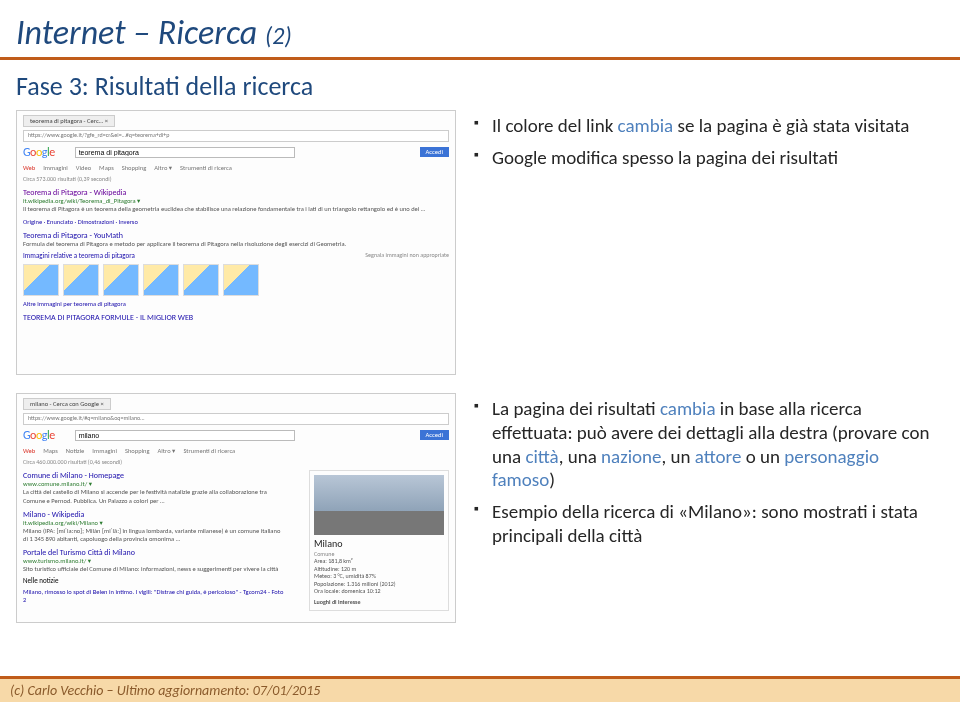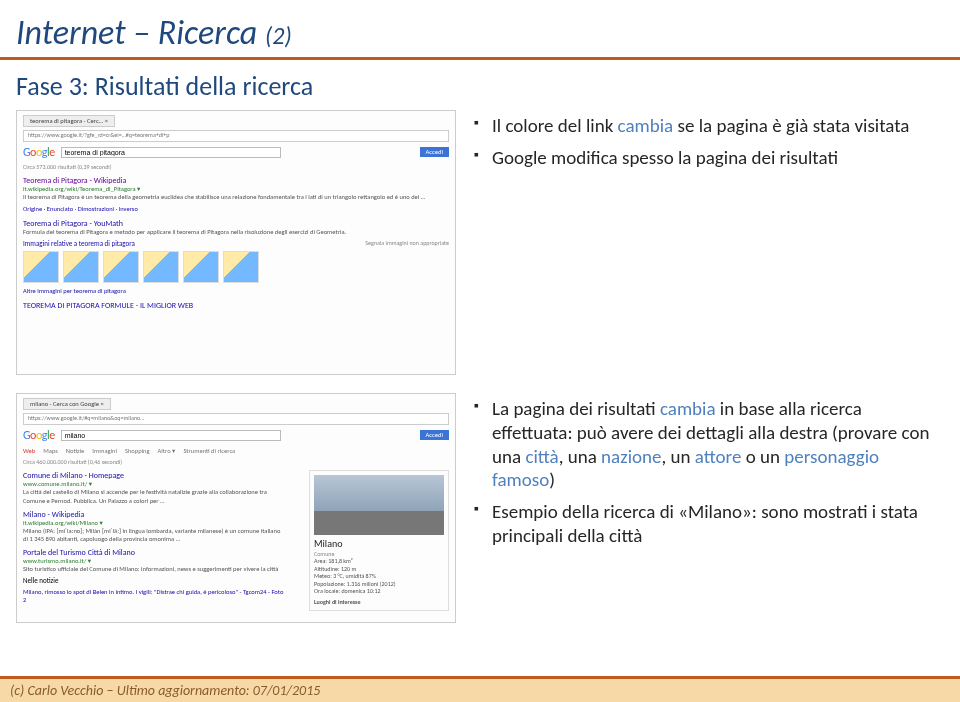--- a/index.html
+++ b/index.html
@@ -10,21 +10,21 @@
   .rule { height:3px; background:#c05c1a; margin:4px -30px 10px -30px; }
   .subtitle { font-size:26px; color:#1f497d; margin-bottom:8px; }
   .row { display:flex; gap:18px; margin-bottom:18px; }
   .img-box { flex:0 0 440px; border:1px solid #ccc; background:#fdfdfd; font-size:7px; color:#444; padding:4px 6px 6px 6px; line-height:1.25; }
   .browser-bar { display:flex; gap:4px; margin-bottom:3px; align-items:center; }
   .browser-bar .tab { background:#eee; border:1px solid #ccc; padding:1px 6px; font-size:6.5px; }
   .addr { flex:1; border:1px solid #ccc; background:#fff; padding:1px 4px; font-size:6px; color:#777; overflow:hidden; white-space:nowrap; }
   .accedi { background:#3b73d6; color:#fff; padding:1px 6px; font-size:6.5px; }
   .logo { font-size:12px; letter-spacing:-0.5px; }
   .logo .g1{color:#4285f4}.logo .g2{color:#ea4335}.logo .g3{color:#fbbc05}.logo .g4{color:#4285f4}.logo .g5{color:#34a853}.logo .g6{color:#ea4335}
-  .srch { display:flex; align-items:center; gap:6px; margin:2px 0 4px 0; }
+  .srch { display:flex; align-items:center; gap:20px; margin:2px 0 4px 0; }
   .srch input { flex:0 0 220px; font-size:7px; padding:1px 3px; border:1px solid #bbb; }
   .nav { color:#777; font-size:6.5px; margin-bottom:4px; }
   .nav span{ margin-right:8px; } .nav .act{ color:#d93025; }
   .count { color:#888; font-size:6px; margin-bottom:4px; }
   .res-t { color:#1a0dab; font-size:8px; } .res-t.vis{ color:#660099; }
   .res-u { color:#2e7d32; font-size:6.5px; }
   .res-d { color:#555; font-size:6.5px; margin-bottom:4px; }
   .thumbs { display:flex; gap:4px; margin:3px 0 4px 0; }
   .thumb { width:36px; height:32px; border:1px solid #ddd; background:linear-gradient(135deg,#ffeaa7 40%,#74b9ff 40%); }
   .side-card { border:1px solid #ddd; padding:4px; width:140px; font-size:6px; color:#555; }
@@ -57,20 +57,23 @@
         <span class="tab">teorema di pitagora - Cerc…  ×</span>
       </div>
       <div class="browser-bar">
         <div class="addr">https://www.google.it/?gfe_rd=cr&amp;ei=…#q=teorema+di+p</div>
       </div>
       <div class="srch">
         <span class="logo"><span class="g1">G</span><span class="g2">o</span><span class="g3">o</span><span class="g4">g</span><span class="g5">l</span><span class="g6">e</span></span>
         <input value="teorema di pitagora" style="">
         <span style="flex:1"></span>
         <span class="accedi">Accedi</span>
+      </div>
+      <div class="nav">
+        <span class="act">Web</span><span>Immagini</span><span>Video</span><span>Maps</span><span>Shopping</span><span>Altro ▾</span><span>Strumenti di ricerca</span>
       </div>
       <div class="count">Circa 573.000 risultati (0,39 secondi)</div>
       <div class="res-t vis">Teorema di Pitagora - Wikipedia</div>
       <div class="res-u">it.wikipedia.org/wiki/Teorema_di_Pitagora ▾</div>
       <div class="res-d">Il teorema di Pitagora è un teorema della geometria euclidea che stabilisce una relazione fondamentale tra i lati di un triangolo rettangolo ed è uno dei …</div>
       <div class="res-d" style="color:#1a0dab">Origine · Enunciato · Dimostrazioni · Inverso</div>
       <div class="res-t">Teorema di Pitagora - YouMath</div>
       <div class="res-d">Formula del teorema di Pitagora e metodo per applicare il teorema di Pitagora nella risoluzione degli esercizi di Geometria.</div>
       <div style="display:flex;justify-content:space-between">
           <span style="color:#1a0dab;font-size:7px">Immagini relative a teorema di pitagora</span>

